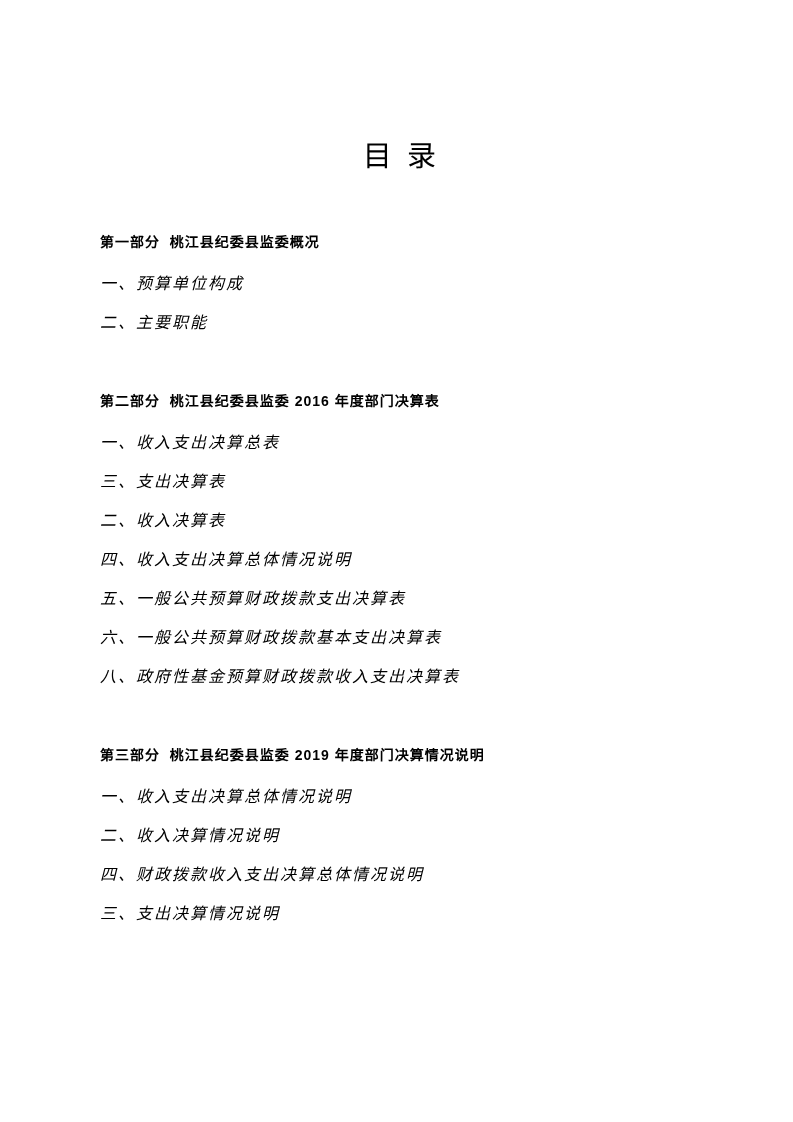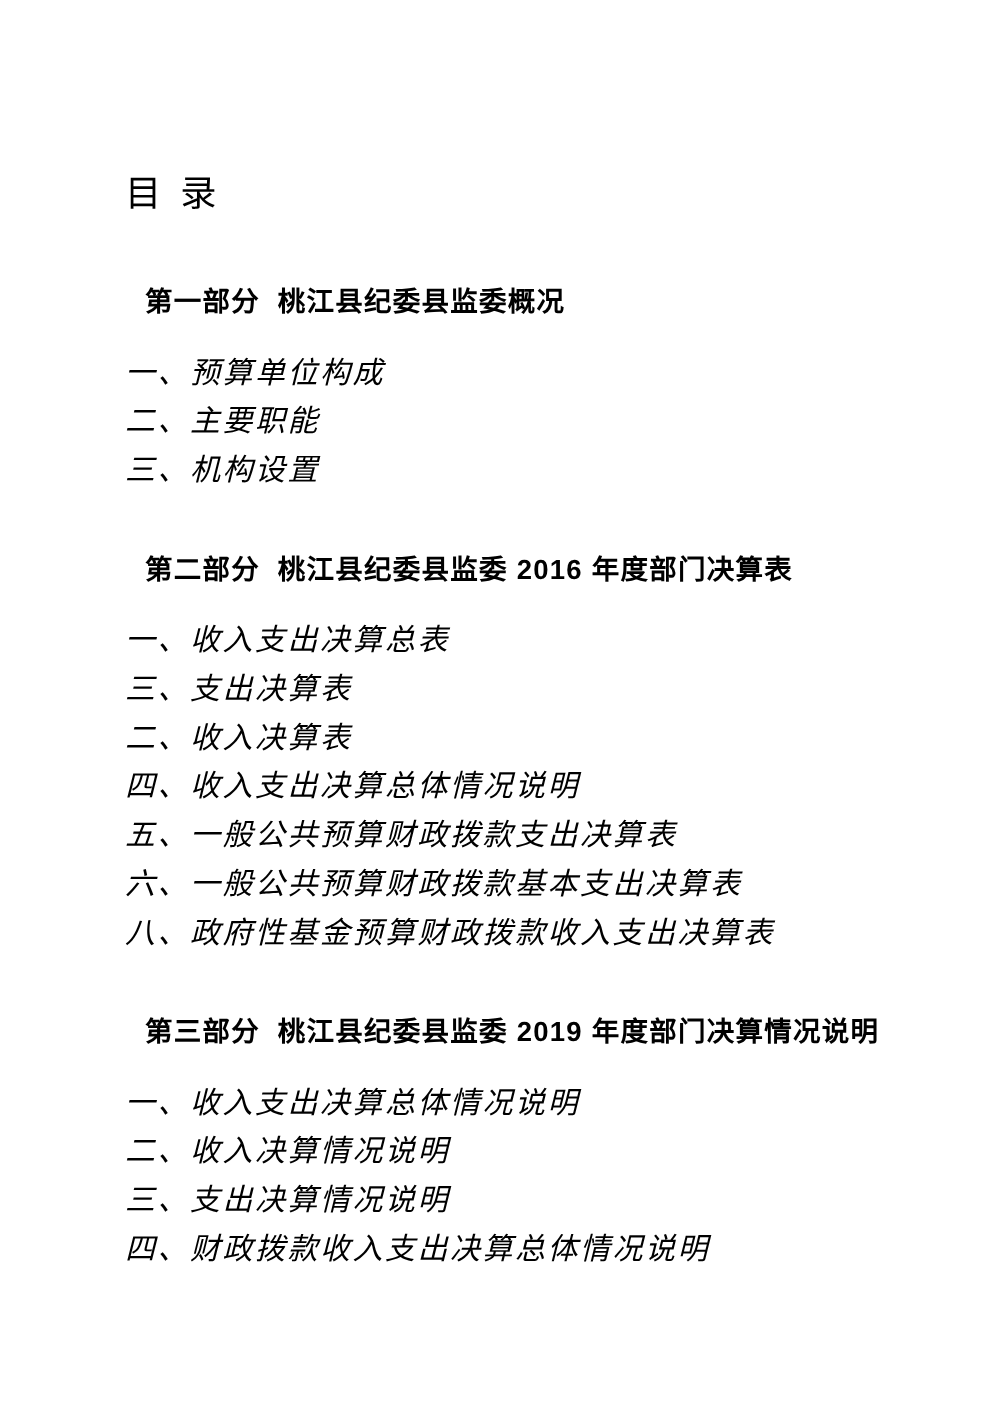--- a/index.html
+++ b/index.html
@@ -13,21 +13,21 @@
     height: 1122px;
     margin: 0 auto;
     background: #ffffff;
     color: #000000;
     overflow: hidden;
     box-sizing: border-box;
     padding: 140px 90px 0 100px;
   }
   .doc-title {
     margin: 0;
-    text-align: left;
+    text-align: center;
     font-family: "Liberation Serif", "DejaVu Serif", serif;
     font-weight: normal;
     font-size: 29px;
     line-height: 33px;
     letter-spacing: 4px;
     white-space: pre;
   }
   .toc {
     margin: 0;
     padding: 0;
@@ -36,68 +36,67 @@
     margin: 0;
     padding: 0;
   }
   .toc-section.first {
     margin-top: 47px;
   }
   .toc-section.gap {
     margin-top: 37px;
   }
   .sec-heading {
-    margin: 16px;
+    margin: 0;
     height: 44px;
     line-height: 44px;
     font-family: "Liberation Sans", "DejaVu Sans", sans-serif;
     font-weight: bold;
-    font-size: 22px;
+    font-size: 14px;
     letter-spacing: 1px;
     white-space: pre;
   }
   .toc-item {
     height: 39px;
     line-height: 39px;
     font-family: "Liberation Serif", "DejaVu Serif", serif;
     font-style: italic;
-    font-size: 24px;
+    font-size: 16px;
     letter-spacing: 2px;
     white-space: pre;
   }
 </style>
 </head>
 <body>
 
 <div class="page">
 
   <h1 class="doc-title">目 录</h1>
 
   <div class="toc">
 
     <div class="toc-section first">
       <h2 class="sec-heading">第一部分  桃江县纪委县监委概况</h2>
       <div class="toc-item">一、预算单位构成</div>
       <div class="toc-item">二、主要职能</div>
-      <div class="toc-item">三、机构设置</div>
     </div>
 
     <div class="toc-section gap">
       <h2 class="sec-heading">第二部分  桃江县纪委县监委 2016 年度部门决算表</h2>
       <div class="toc-item">一、收入支出决算总表</div>
       <div class="toc-item">三、支出决算表</div>
       <div class="toc-item">二、收入决算表</div>
       <div class="toc-item">四、收入支出决算总体情况说明</div>
       <div class="toc-item">五、一般公共预算财政拨款支出决算表</div>
       <div class="toc-item">六、一般公共预算财政拨款基本支出决算表</div>
       <div class="toc-item">八、政府性基金预算财政拨款收入支出决算表</div>
     </div>
 
     <div class="toc-section gap">
       <h2 class="sec-heading">第三部分  桃江县纪委县监委 2019 年度部门决算情况说明</h2>
       <div class="toc-item">一、收入支出决算总体情况说明</div>
       <div class="toc-item">二、收入决算情况说明</div>
+      <div class="toc-item">四、财政拨款收入支出决算总体情况说明</div>
       <div class="toc-item">三、支出决算情况说明</div>
-      <div class="toc-item">四、财政拨款收入支出决算总体情况说明</div>
     </div>
 
   </div>
 </div>
 
 </body></html>

